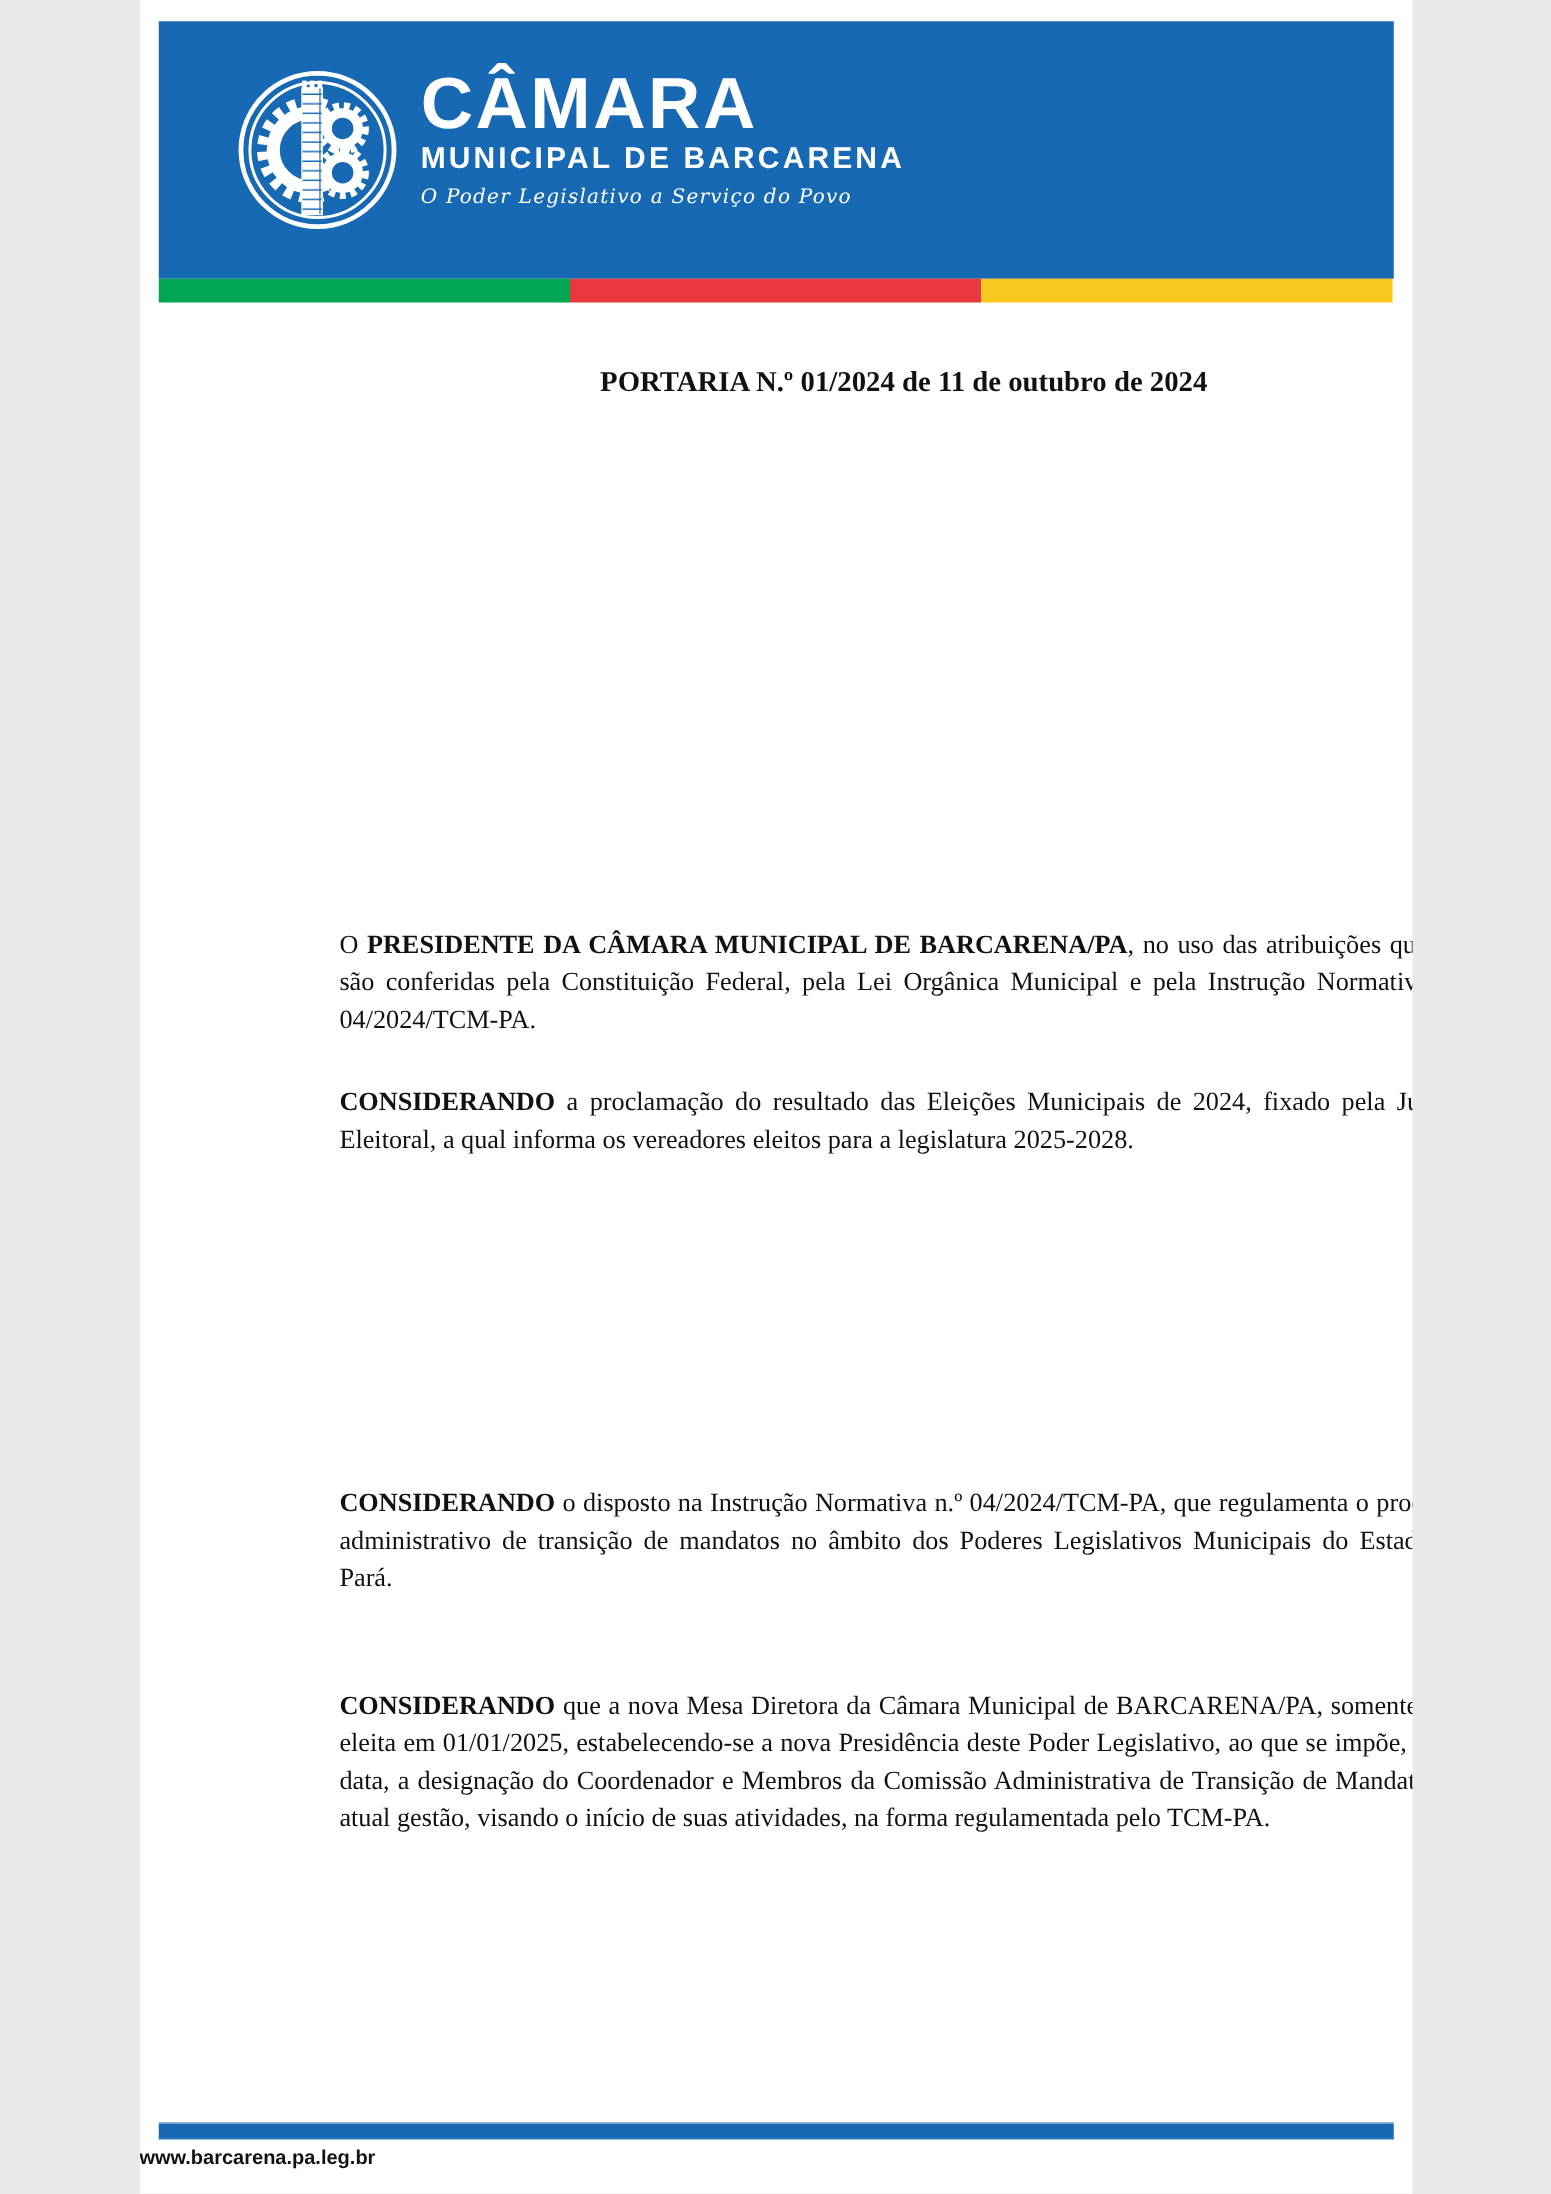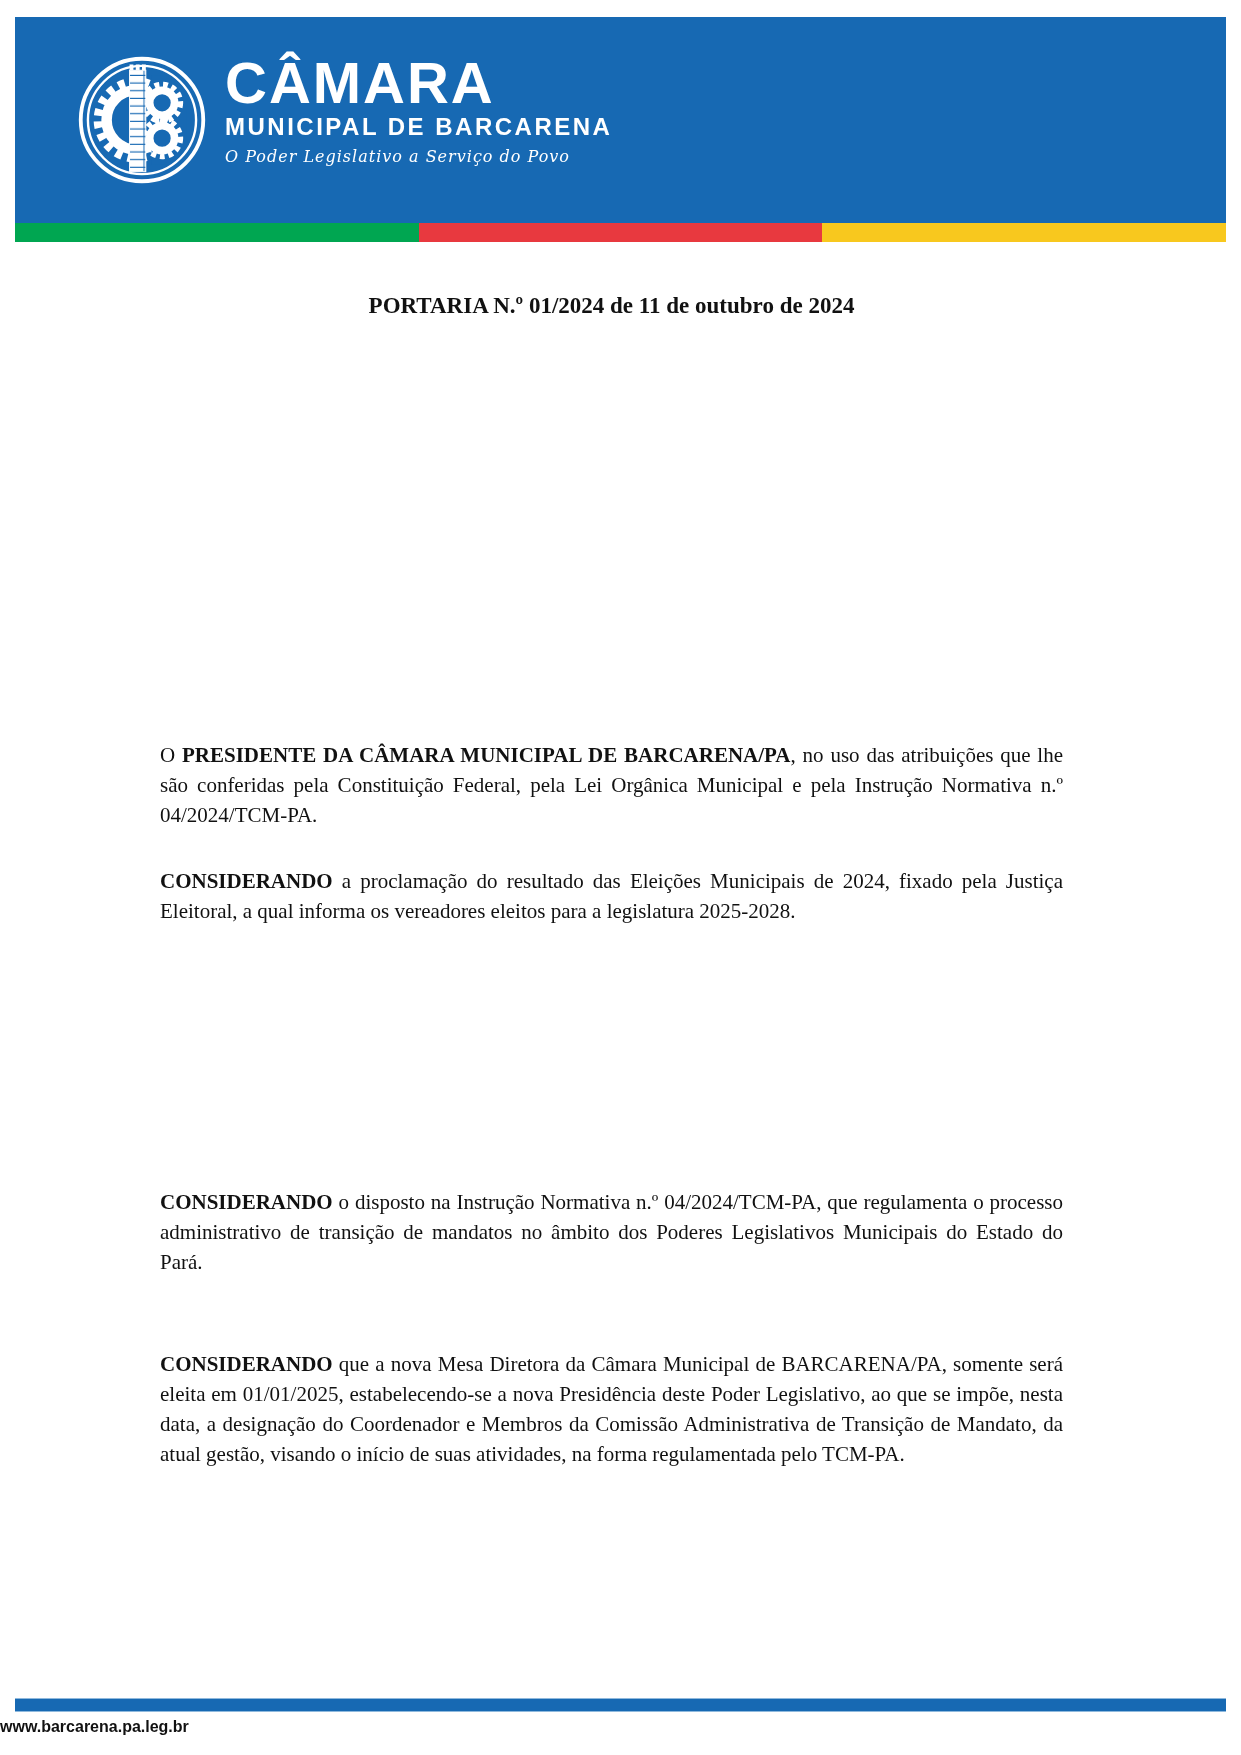--- a/index.html
+++ b/index.html
@@ -1,21 +1,21 @@
 <!DOCTYPE html>
 <html lang="pt-BR"><head>
 <meta charset="utf-8">
 <style>
   * { margin: 0; padding: 0; box-sizing: border-box; }
   html, body { background: #e9e9e9; }
   body { font-family: "Liberation Serif", serif; }
 
   .page {
     position: relative;
-    width: 1241px;
+    width: 1018px;
     height: 1755px;
     margin: 0 auto;
     background: #ffffff;
     overflow: hidden;
   }
 
   
   .header-band {
     position: absolute;
     left: 15px;

